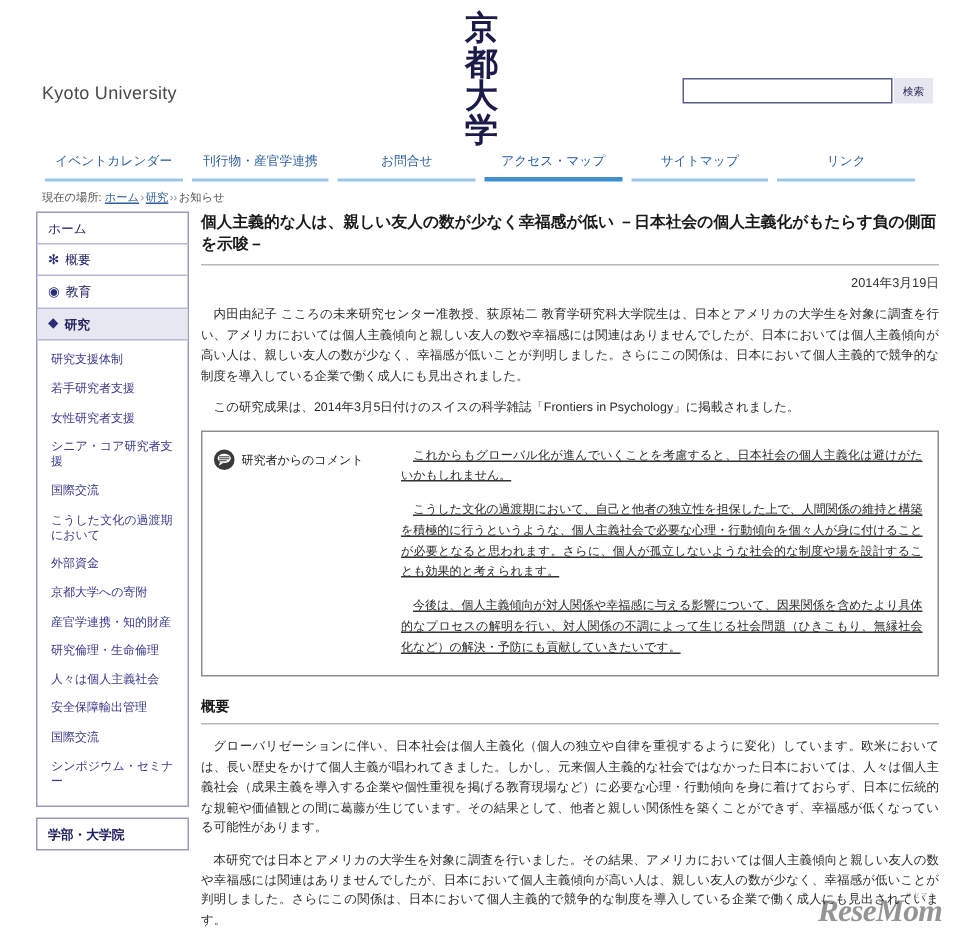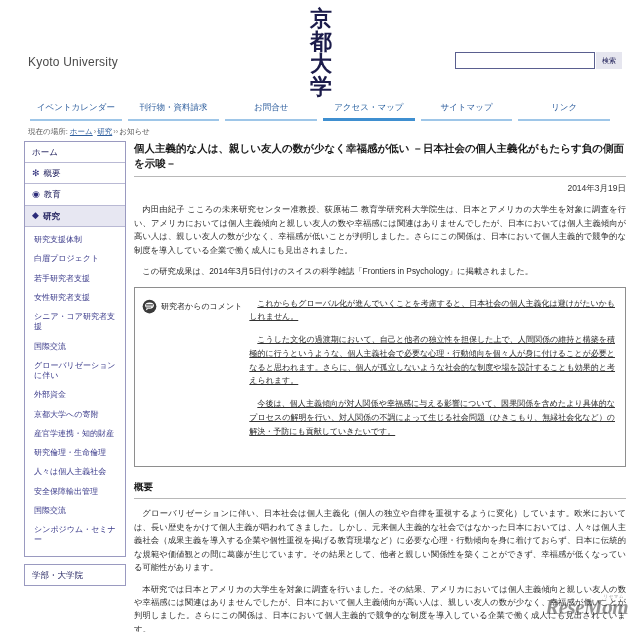--- a/index.html
+++ b/index.html
@@ -167,21 +167,21 @@
     line-height: 1.28;
     cursor: pointer;
   }
   .side-box-2 {
     border: 1px solid #9a9ac0;
     margin-top: 7px;
     box-sizing: border-box;
   }
   .side-box-2 .side-top-item {
     border-bottom: none;
-    font-weight: 400;
+    font-weight: 700;
   }
 
   
   .main {
     flex: 1;
     min-width: 0;
   }
   .page-title {
     font-size: 10.5px;
     font-weight: 700;
@@ -202,24 +202,24 @@
     line-height: 1.62;
     color: #2b2b2b;
     text-align: justify;
     margin: 0 0 8px 0;
     text-indent: 1em;
   }
 
   
   .comment-box {
     border: 1px solid #8e8e8e;
-    padding: 9px 10px 28px 7px;
+    padding: 9px 10px 12px 7px;
     display: flex;
     align-items: flex-start;
-    gap: 7px;
+    gap: 25px;
     margin: 4px 0 14px 0;
     box-sizing: border-box;
   }
   .comment-head {
     flex: 0 0 96px;
     display: flex;
     align-items: center;
     gap: 4px;
     padding-top: 2px;
   }
@@ -295,21 +295,21 @@
     </div>
 
     <div class="search-wrap">
       <input class="search-input" type="text" placeholder="" style="">
       <button class="search-btn">検索</button>
     </div>
   </div>
 
   <div class="gnav">
     <div class="gnav-item">イベントカレンダー</div>
-    <div class="gnav-item">刊行物・資料請求</div>
+    <div class="gnav-item">刊行物・産官学連携</div>
     <div class="gnav-item">お問合せ</div>
     <div class="gnav-item active">アクセス・マップ</div>
     <div class="gnav-item">サイトマップ</div>
     <div class="gnav-item">リンク</div>
   </div>
 
   <div class="breadcrumb">
     <span>現在の場所:</span>
     <a>ホーム</a><span class="sep">›</span><a>研究</a><span class="sep">››</span><span>お知らせ</span>
   </div>
@@ -333,26 +333,25 @@
           <span>教育</span>
         </div>
 
         <div class="side-top-item selected">
           <span class="ico">◆</span>
           <span>研究</span>
         </div>
 
         <div class="side-sub">
           <div class="side-sub-item">研究支援体制</div>
-          <div class="side-sub-item">白眉プロジェクト</div>
           <div class="side-sub-item">若手研究者支援</div>
           <div class="side-sub-item">女性研究者支援</div>
           <div class="side-sub-item">シニア・コア研究者支援</div>
           <div class="side-sub-item">国際交流</div>
-          <div class="side-sub-item">グローバリゼーションに伴い</div>
+          <div class="side-sub-item">こうした文化の過渡期において</div>
           <div class="side-sub-item">外部資金</div>
           <div class="side-sub-item">京都大学への寄附</div>
           <div class="side-sub-item">産官学連携・知的財産</div>
           <div class="side-sub-item">研究倫理・生命倫理</div>
           <div class="side-sub-item">人々は個人主義社会</div>
           <div class="side-sub-item">安全保障輸出管理</div>
           <div class="side-sub-item">国際交流</div>
           <div class="side-sub-item">シンポジウム・セミナー</div>
         </div>
       </div>

